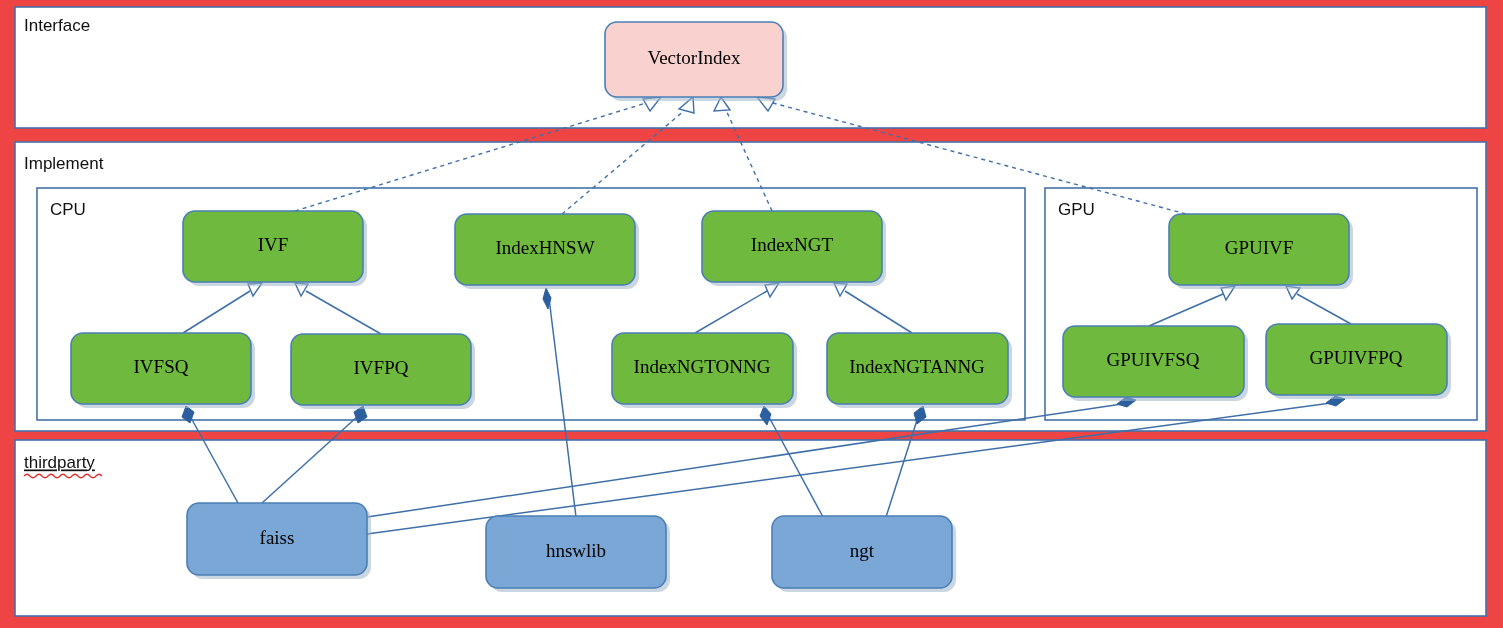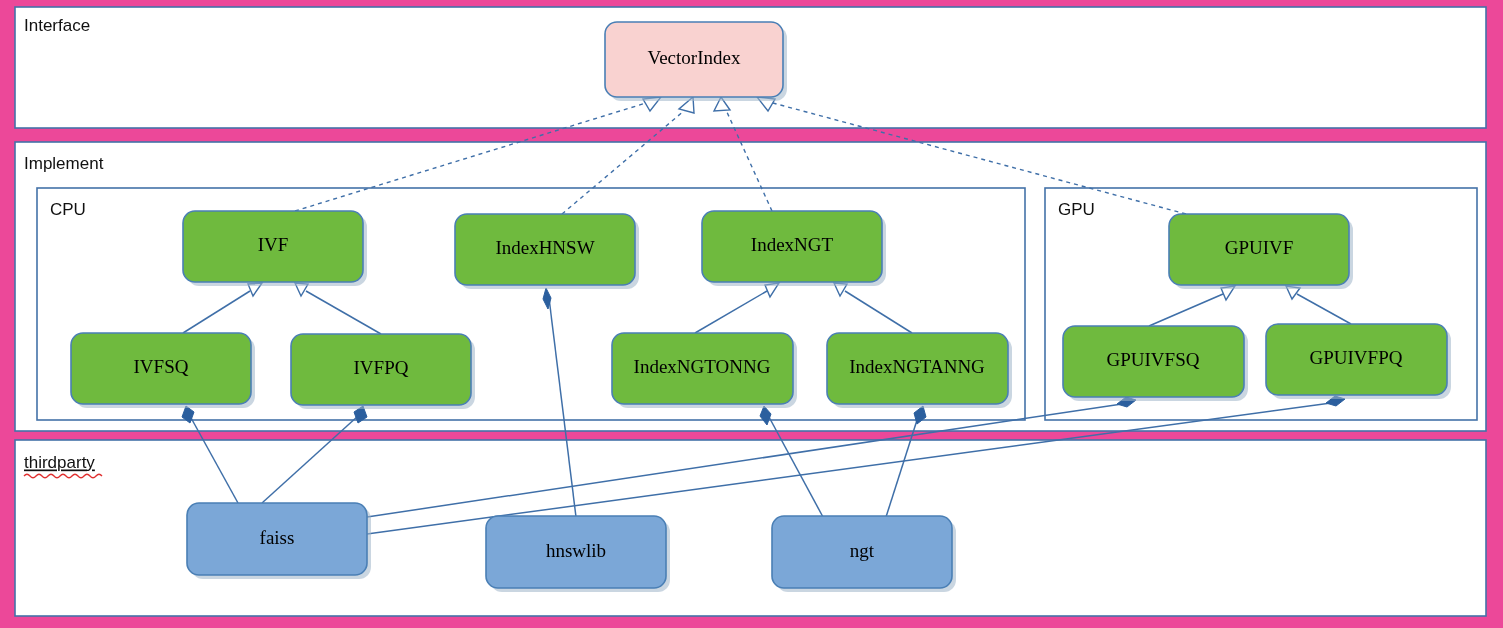--- a/index.html
+++ b/index.html
@@ -7,21 +7,21 @@
     padding: 0;
     background: #ffffff;
   }
   body {
     font-family: "Liberation Sans", sans-serif;
   }
   #diagram-root {
     position: relative;
     width: 1503px;
     height: 628px;
-    background: #ec4899;
+    background: #ef4444;
     overflow: hidden;
   }
   svg#diagram-svg {
     position: absolute;
     left: 0;
     top: 0;
     width: 1503px;
     height: 628px;
     display: block;
   }

